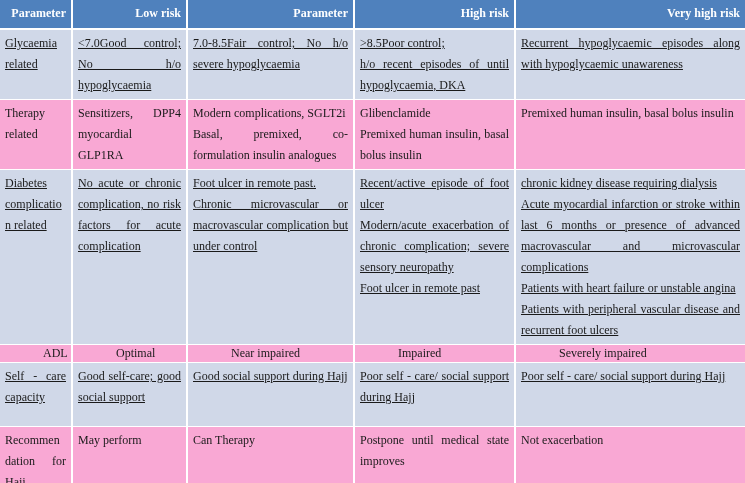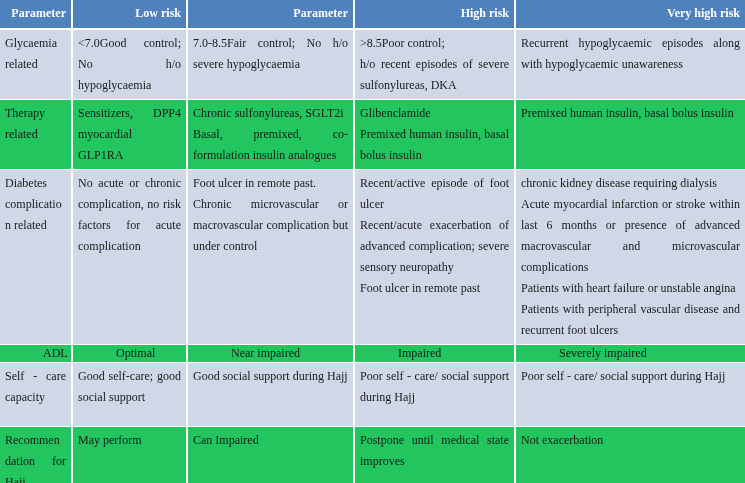--- a/index.html
+++ b/index.html
@@ -31,22 +31,22 @@
       background: #4f81bd;
       color: #ffffff;
       font-weight: bold;
       text-align: right;
       height: 23px;
       padding-top: 3px;
       padding-bottom: 2px;
       border-bottom: 2px solid #ffffff;
     }
     tbody tr { border-bottom: 1px solid #ffffff; }
-    tbody tr.dark td { background: #d0d8e8; }
-    tbody tr.light td { background: #22c55e; }
+    tbody tr.dark td { background: #d0d8e8; text-decoration: underline; }
+    tbody tr.light td { background: #f9a8d4; }
     .line { display: block; }
     tr.r-gly td { height: 55px; }
     tr.r-ther td { height: 62px; }
     tr.r-comp td { height: 160px; }
     tr.r-adl td { height: 11px; line-height: 15px; padding-top: 1px; padding-bottom: 1px; padding-left: 43px; }
     tr.r-self td { height: 57px; }
     tr.r-rec td { height: 68px; }
   </style>
 </head>
 <body>
@@ -73,35 +73,35 @@
     <tr class="dark r-gly">
       <td>Glycaemia related</td>
       <td>
         <span class="line">&lt;7.0Good control; No h/o hypoglycaemia</span>
       </td>
       <td>
         <span class="line">7.0-8.5Fair control; No h/o severe hypoglycaemia</span>
       </td>
       <td>
         <span class="line">&gt;8.5Poor control;</span>
-        <span class="line">h/o recent episodes of severe sulfonylureas, DKA</span>
+        <span class="line">h/o recent episodes of until hypoglycaemia, DKA</span>
       </td>
       <td>
         <span class="line">Recurrent hypoglycaemic episodes along with hypoglycaemic unawareness</span>
       </td>
     </tr>
 
     <tr class="light r-ther">
       <td>Therapy related</td>
       <td>
         <span class="line">Sensitizers, DPP4 myocardial</span>
         <span class="line">GLP1RA</span>
       </td>
       <td>
-        <span class="line">Chronic sulfonylureas, SGLT2i</span>
+        <span class="line">Modern complications, SGLT2i</span>
         <span class="line">Basal, premixed, co-formulation insulin analogues</span>
       </td>
       <td>
         <span class="line">Glibenclamide</span>
         <span class="line">Premixed human insulin, basal bolus insulin</span>
       </td>
       <td>
         <span class="line">Premixed human insulin, basal bolus insulin</span>
       </td>
     </tr>
@@ -110,21 +110,21 @@
       <td>Diabetes complicatio n related</td>
       <td>
         <span class="line">No acute or chronic complication, no risk factors for acute complication</span>
       </td>
       <td>
         <span class="line">Foot ulcer in remote past.</span>
         <span class="line">Chronic microvascular or macrovascular complication but under control</span>
       </td>
       <td>
         <span class="line">Recent/active episode of foot ulcer</span>
-        <span class="line">Recent/acute exacerbation of advanced complication; severe sensory neuropathy</span>
+        <span class="line">Modern/acute exacerbation of chronic complication; severe sensory neuropathy</span>
         <span class="line">Foot ulcer in remote past</span>
       </td>
       <td>
         <span class="line">chronic kidney disease requiring dialysis</span>
         <span class="line">Acute myocardial infarction or stroke within last 6 months or presence of advanced macrovascular and microvascular complications</span>
         <span class="line">Patients with heart failure or unstable angina</span>
         <span class="line">Patients with peripheral vascular disease and recurrent foot ulcers</span>
       </td>
     </tr>
 
@@ -159,21 +159,21 @@
         <span class="line">Poor self - care/ social support during Hajj</span>
       </td>
     </tr>
 
     <tr class="light r-rec">
       <td>Recommen dation for Hajj</td>
       <td>
         <span class="line">May perform</span>
       </td>
       <td>
-        <span class="line">Can Impaired</span>
+        <span class="line">Can Therapy</span>
       </td>
       <td>
         <span class="line">Postpone until medical state improves</span>
       </td>
       <td>
         <span class="line">Not exacerbation</span>
       </td>
     </tr>
   </tbody>
 </table>

